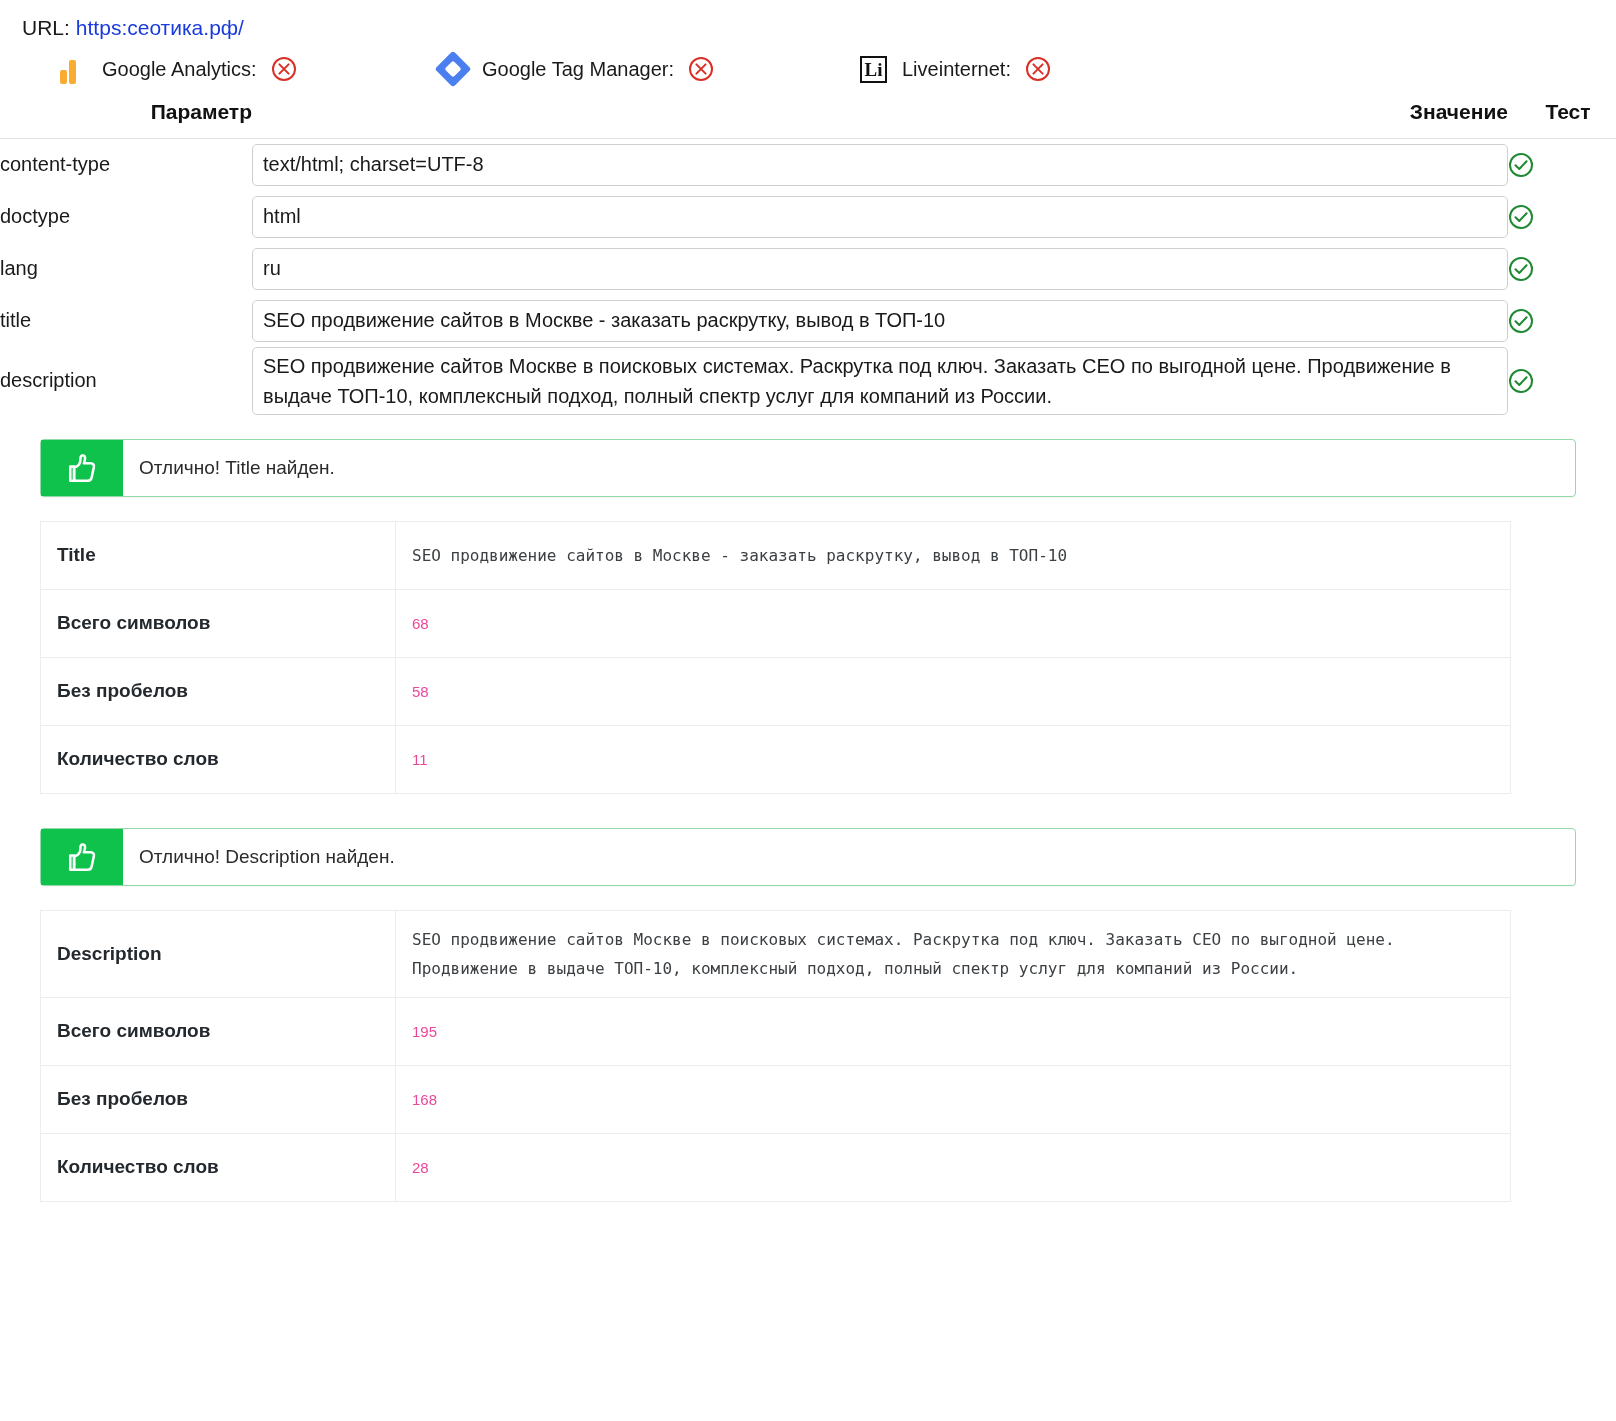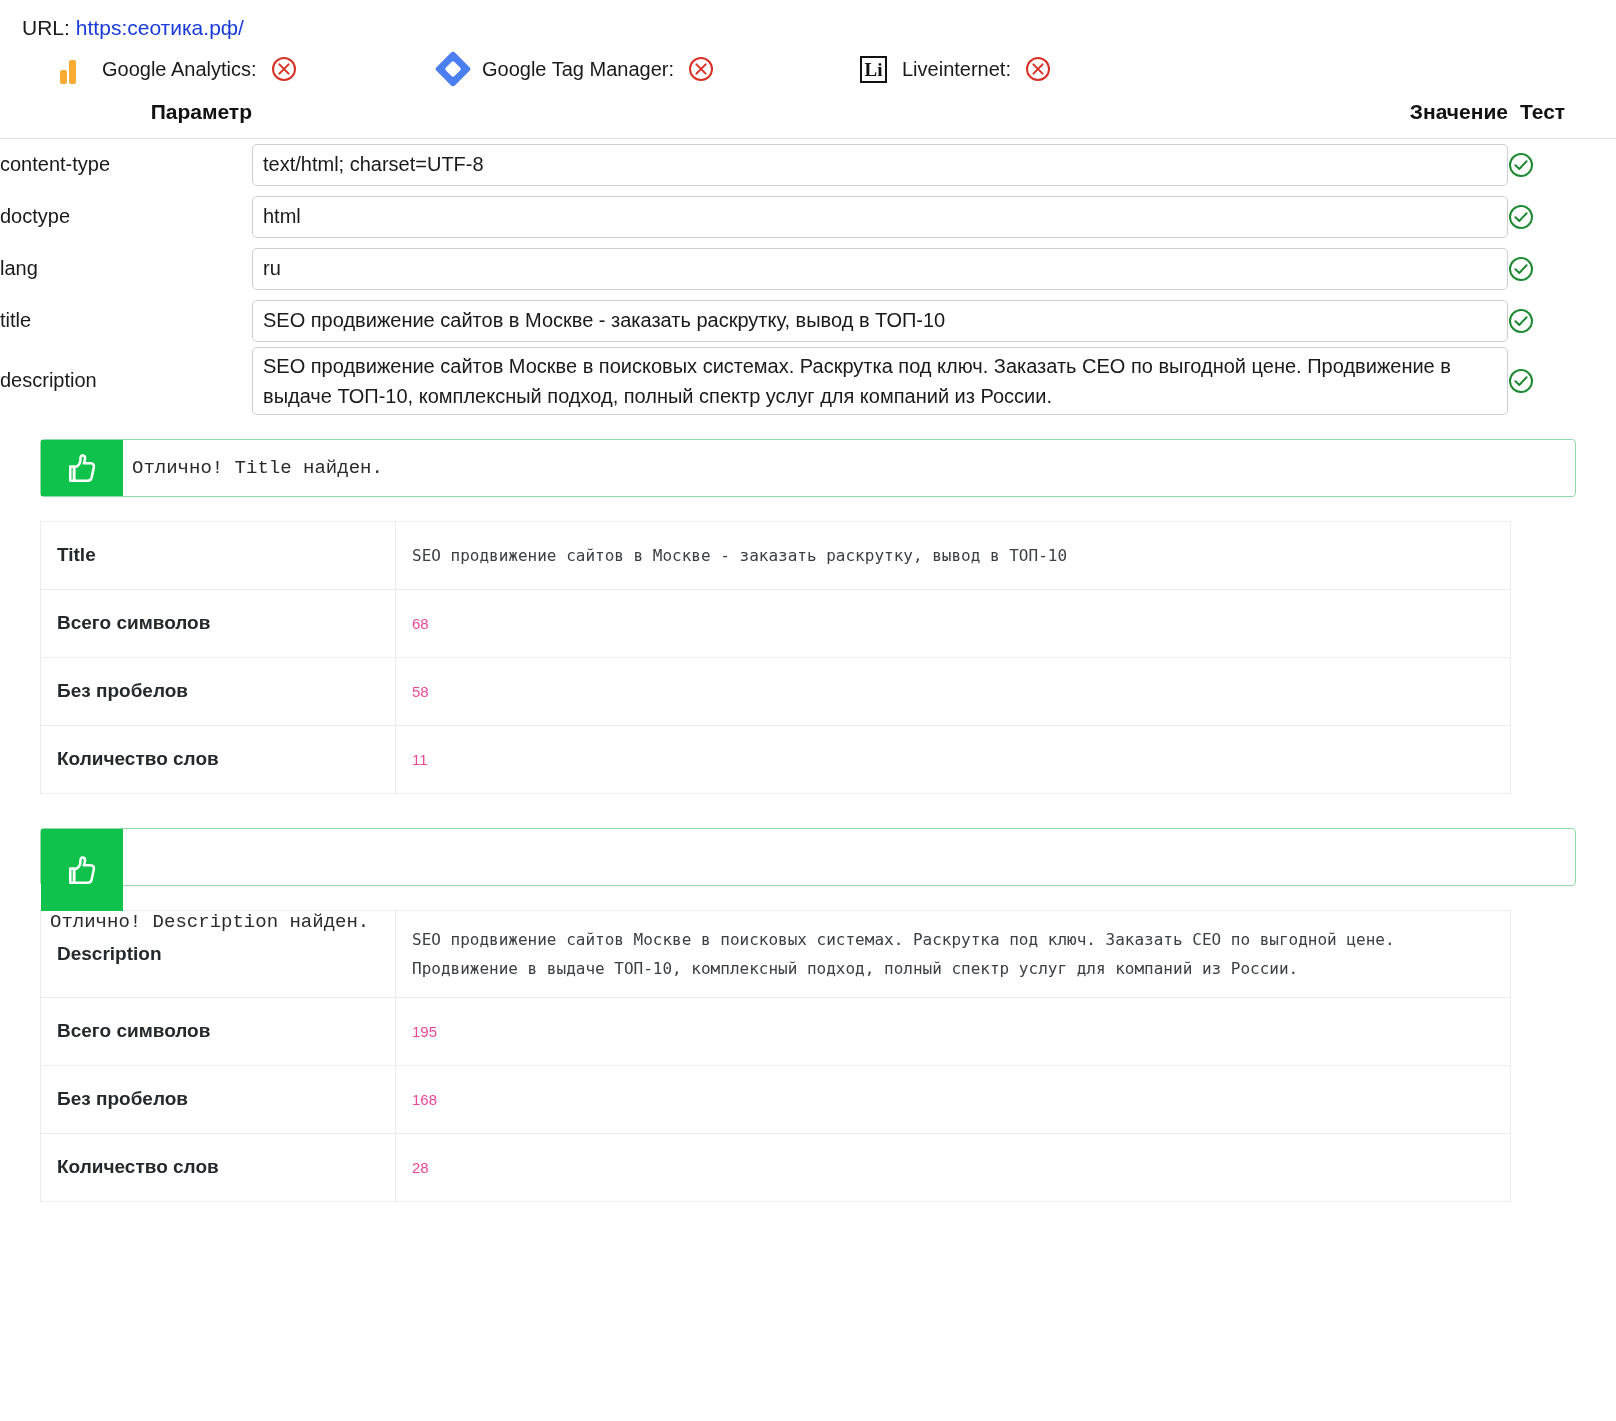--- a/index.html
+++ b/index.html
@@ -118,21 +118,21 @@
   table.params th {
     font-size: 21px;
     font-weight: bold;
     text-align: right;
     padding: 6px 0 14px 22px;
     border-bottom: 1px solid #e3e3e3;
     color: #111;
     vertical-align: bottom;
   }
   table.params th.th-test {
-    text-align: left;
+    text-align: center;
     padding-left: 12px;
   }
   table.params td {
     padding: 0;
     vertical-align: middle;
   }
   td.p-name {
     font-size: 20px;
     color: #1a1a1a;
     padding-left: 22px;
@@ -176,24 +176,23 @@
     box-shadow: 0 1px 1px rgba(0,0,0,.04);
   }
   .alert-ico {
     width: 82px;
     background: #0ec24c;
     display: flex; align-items: center; justify-content: center;
     flex: 0 0 82px;
   }
   .alert-txt {
     display: flex; align-items: center;
-    padding-left: 9px;
+    padding-left: 16px;
     font-size: 19px;
     color: #2b2b2b;
-    font-family: Liberation Mono, monospace;
   }
 
   
   table.detail {
     width: 1470px;
     margin: 24px 40px 0 40px;
     border-collapse: collapse;
     table-layout: fixed;
     border: 1px solid #e6e6e6;
   }
@@ -386,21 +385,21 @@
       <td class="d-key">Без пробелов</td>
       <td class="d-val">58</td>
     </tr>
     <tr class="row-tall">
       <td class="d-key">Количество слов</td>
       <td class="d-val">11</td>
     </tr>
   </tbody>
 </table>
 
-<div class="alert" style="margin-top:34px;flex-direction:column;">
+<div class="alert" style="margin-top:34px;">
   <div class="alert-ico">
     <svg width="38" height="38" viewBox="0 0 24 24" fill="none" stroke="#ffffff" stroke-width="1.6" stroke-linecap="round" stroke-linejoin="round">
       <path d="M7 11 L7 20 L4.6 20 L4.6 11 Z"></path>
       <path d="M7 11.4 C8.9 11.4 10.3 9.9 10.8 8.3 C11.1 7.2 10.9 5.7 11.2 4.9 C11.5 4.1 12.6 3.8 13.3 4.3 C14.1 4.9 14 6.3 13.7 7.4 C13.5 8.2 13.1 9 13.1 9 L17.6 9 C18.9 9 19.8 10.1 19.5 11.3 L18.1 18 C17.9 19.2 16.9 20 15.7 20 L7 20 Z"></path>
     </svg>
   </div>
   <div class="alert-txt">Отлично! Description найден.</div>
 </div>
 
 <table class="detail">

